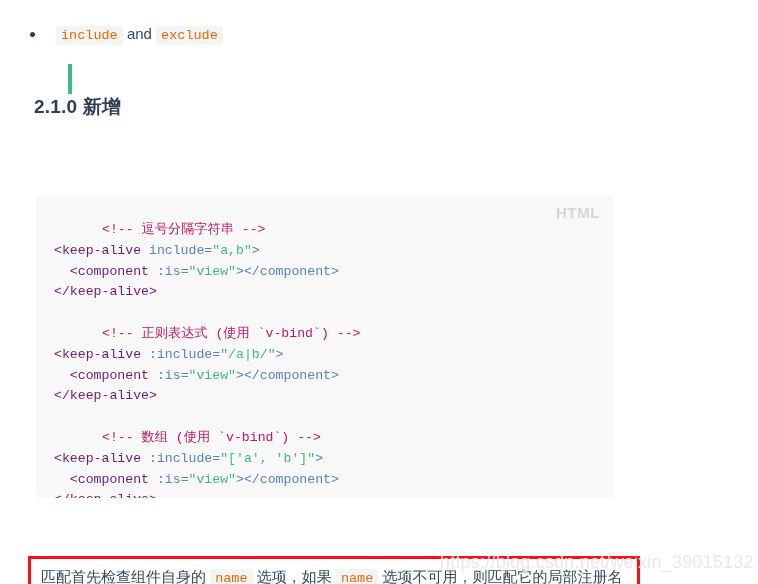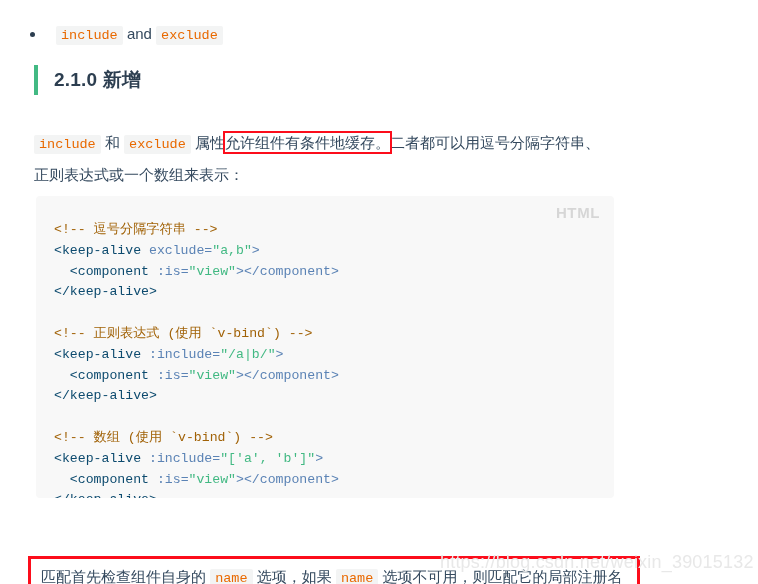--- a/index.html
+++ b/index.html
@@ -67,20 +67,21 @@
   }
 
   
   .section-heading {
     position: absolute;
     left: 34px;
     top: 64px;
     height: 32px;
     display: flex;
     align-items: center;
+    flex-direction: column;
   }
   .heading-bar {
     width: 4px;
     height: 30px;
     background: #42b983;
     margin-right: 16px;
     flex: 0 0 auto;
   }
   .heading-text {
     font-size: 19px;
@@ -130,22 +131,22 @@
     font-family: "Liberation Sans", sans-serif;
   }
   .code-lines {
     font-family: "Liberation Mono", "DejaVu Sans Mono", monospace;
     font-size: 13.2px;
     line-height: 20.8px;
     white-space: pre;
     color: #525252;
     margin-top: 6px;
   }
-  .tok-comment { color: #a16207; }
-  .tok-tag     { color: #0c4a6e; }
+  .tok-comment { color: #be185d; margin-left: 48px; }
+  .tok-tag     { color: #701a75; }
   .tok-attr    { color: #5b83b5; }
   .tok-punc    { color: #5b83b5; }
   .tok-string  { color: #42b983; }
   .code-gap    { display: block; height: 20.8px; }
 
   
   .note-box {
     position: absolute;
     left: 28px;
     top: 512px;
@@ -189,27 +190,26 @@
       <span class="plain-word">and</span>
       <span class="icode">exclude</span>
     </li>
   </ul>
 
   <div class="section-heading">
     <div class="heading-bar" style="background: rgb(66, 185, 131);"></div>
     <div class="heading-text">2.1.0 新增</div>
   </div>
 
-  <div class="intro-para"><span class="icode">include</span> <span class="plain-word">和</span> <span class="icode">exclude</span> <span>属性</span><span class="hl-box" style="outline-color: rgb(252, 13, 27);">允许组件有条件地缓存。</span><span>二者都可以用逗号分隔字符串、正则表达式或一个数组来表示：</span></div>
 
   <div class="code-block" style="background: rgb(248, 248, 248);">
     <div class="code-lang">HTML</div>
 
     <div class="code-lines"><span class="tok-comment">&lt;!-- 逗号分隔字符串 --&gt;</span>
-<span class="tok-tag">&lt;keep-alive </span><span class="tok-attr">exclude=</span><span class="tok-string">"a,b"</span><span class="tok-punc">&gt;</span>
+<span class="tok-tag">&lt;keep-alive </span><span class="tok-attr">include=</span><span class="tok-string">"a,b"</span><span class="tok-punc">&gt;</span>
 <span class="tok-tag">  &lt;component </span><span class="tok-attr">:is=</span><span class="tok-string">"view"</span><span class="tok-punc">&gt;&lt;/component&gt;</span>
 <span class="tok-tag">&lt;/keep-alive&gt;</span>
 <span class="code-gap"></span><span class="tok-comment">&lt;!-- 正则表达式 (使用 `v-bind`) --&gt;</span>
 <span class="tok-tag">&lt;keep-alive </span><span class="tok-attr">:include=</span><span class="tok-string">"/a|b/"</span><span class="tok-punc">&gt;</span>
 <span class="tok-tag">  &lt;component </span><span class="tok-attr">:is=</span><span class="tok-string">"view"</span><span class="tok-punc">&gt;&lt;/component&gt;</span>
 <span class="tok-tag">&lt;/keep-alive&gt;</span>
 <span class="code-gap"></span><span class="tok-comment">&lt;!-- 数组 (使用 `v-bind`) --&gt;</span>
 <span class="tok-tag">&lt;keep-alive </span><span class="tok-attr">:include=</span><span class="tok-string">"['a', 'b']"</span><span class="tok-punc">&gt;</span>
 <span class="tok-tag">  &lt;component </span><span class="tok-attr">:is=</span><span class="tok-string">"view"</span><span class="tok-punc">&gt;&lt;/component&gt;</span>
 <span class="tok-tag">&lt;/keep-alive&gt;</span></div>

